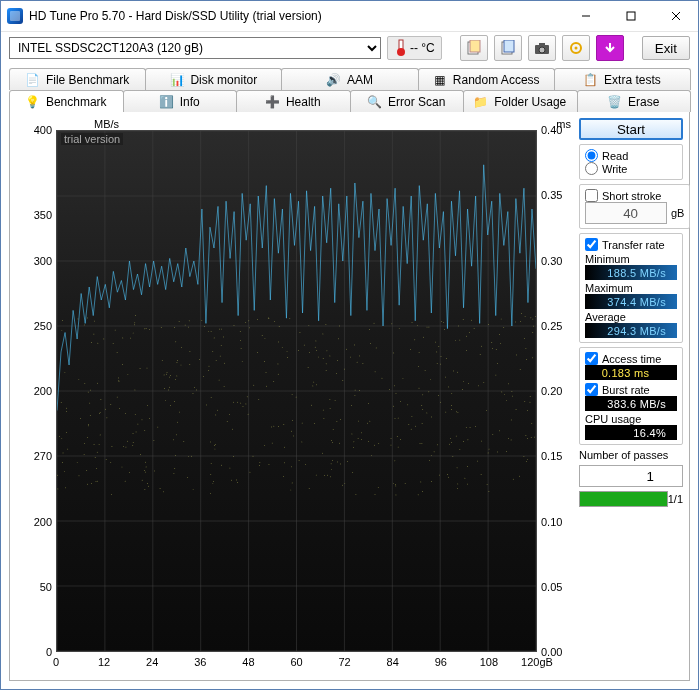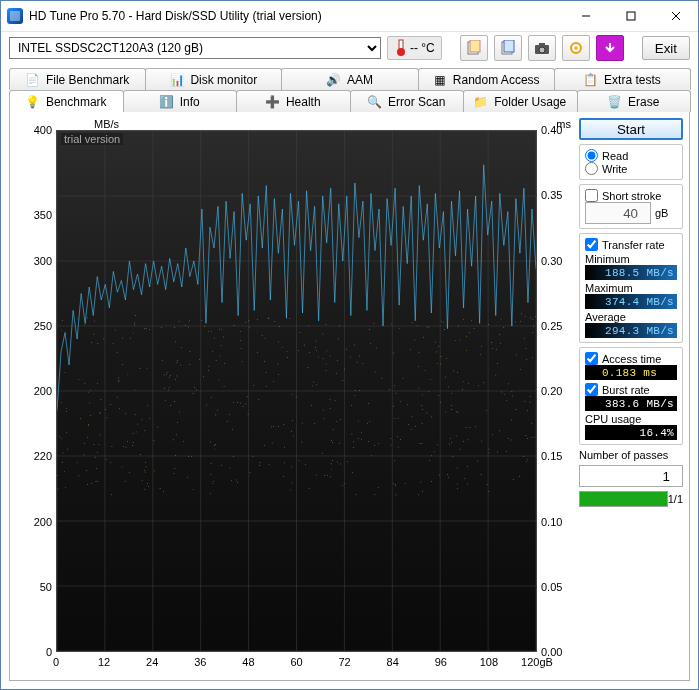--- a/index.html
+++ b/index.html
@@ -38,27 +38,27 @@
   .plot{ position:absolute; left:46px; right:40px; top:18px; bottom:28px; background:linear-gradient(#2b2b2b 0%, #181818 40%, #0a0a0a 100%); border:1px solid #444;}
   .grid line{ stroke:#444; stroke-width:1;}
   .trace{ stroke:#4fc3f7; stroke-width:1.2; fill:none;}
   .watermark{ position:absolute; left:4px; top:2px; color:#aaa; font-size:11px; background:rgba(0,0,0,.25); padding:0 3px;}
   .side{ width:104px; padding:6px 6px 6px 2px; display:flex; flex-direction:column; gap:4px; font-size:11px;}
   .btn{ height:22px; border:2px solid #2a7ad0; background:linear-gradient(#f6fbff,#cfe5fb); border-radius:2px;}
   fieldset{ border:1px solid #c8c8c8; margin:0; padding:4px 5px; border-radius:2px;}
   .ck{ display:flex; align-items:center; gap:4px;}
   .ck input{margin:0;}
   .metric-label{ margin-top:2px;}
-  .metric-val{ height:15px; color:#fff; font-family:Liberation Mono, monospace; font-size:11px; display:flex; align-items:center; justify-content:flex-end; padding-right:3px; letter-spacing:.3px;}
+  .metric-val{ height:15px; color:#fff; font-family:Liberation Sans, sans-serif; font-size:11px; display:flex; align-items:center; justify-content:flex-end; padding-right:11px; letter-spacing:.3px;}
   .metric-val.blue{ background:linear-gradient(90deg,#000,#1a6bb3);}
   .metric-val.yellow{ background:#000; color:#ffe74c; justify-content:center;}
   .metric-val.blk{ background:#000;}
   .metric-val.blue .num{ color:#7fd3ff;}
   .spin{ display:flex; align-items:center; gap:4px;}
-  .spin input{ width:50px; height:18px; border:1px solid #aaa; text-align:right; padding-right:12px;}
+  .spin input{ width:50px; height:18px; border:1px solid #aaa; text-align:right; padding-right:28px;}
   .progress{ height:14px; border:1px solid #9f9f9f; display:flex;}
   .progress .fill{ background:#1aa81a; }
   .scatter circle{ fill:#e2e26b; r:0.7;}
 </style>
 </head>
 <body>
 
 <div class="window">
   <div class="titlebar">
     <div class="icon"></div>
@@ -180,21 +180,21 @@
   </div>
 
   <div class="content">
     <div class="chart-area">
       <div class="ylabel">MB/s</div>
       <div class="ylabel2">ms</div>
       <div class="axis-left" id="axis-left">
           <div style="top: 100%;">0</div>
           <div style="top: 87.5%;">50</div>
           <div style="top: 75%;">200</div>
-          <div style="top: 62.5%;">220</div>
+          <div style="top: 62.5%;">270</div>
           <div style="top: 50%;">200</div>
           <div style="top: 37.5%;">250</div>
           <div style="top: 25%;">300</div>
           <div style="top: 12.5%; margin-top: 20px;">350</div>
           <div style="top: 0%;">400</div>
         </div>
       <div class="axis-right" id="axis-right">
           <div style="top: 100%;">0.00</div>
           <div style="top: 87.5%;">0.05</div>
           <div style="top: 75%;">0.10</div>

